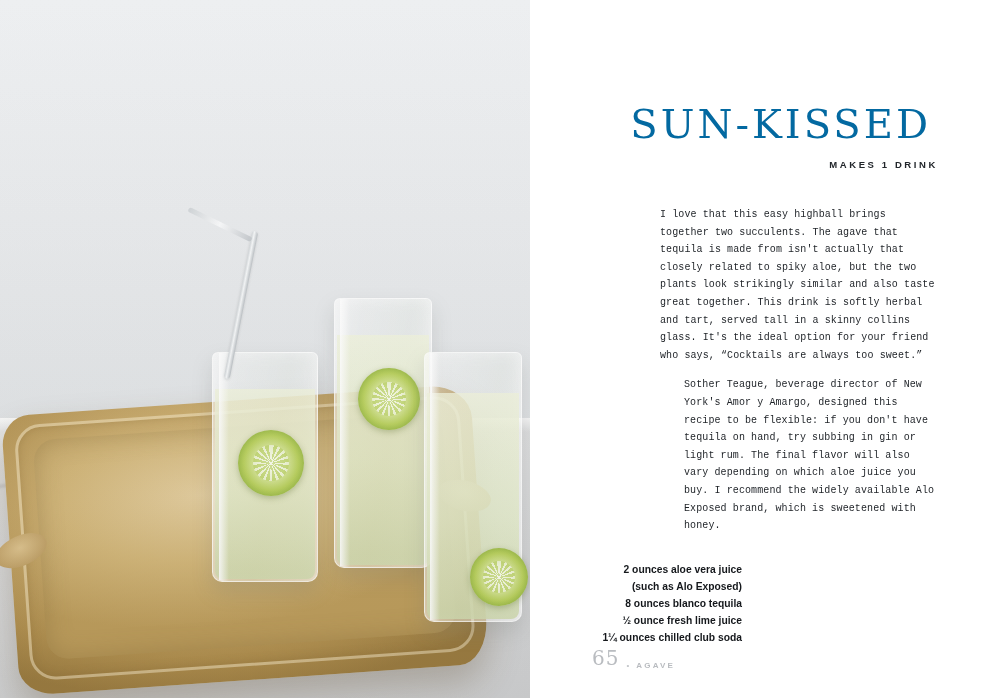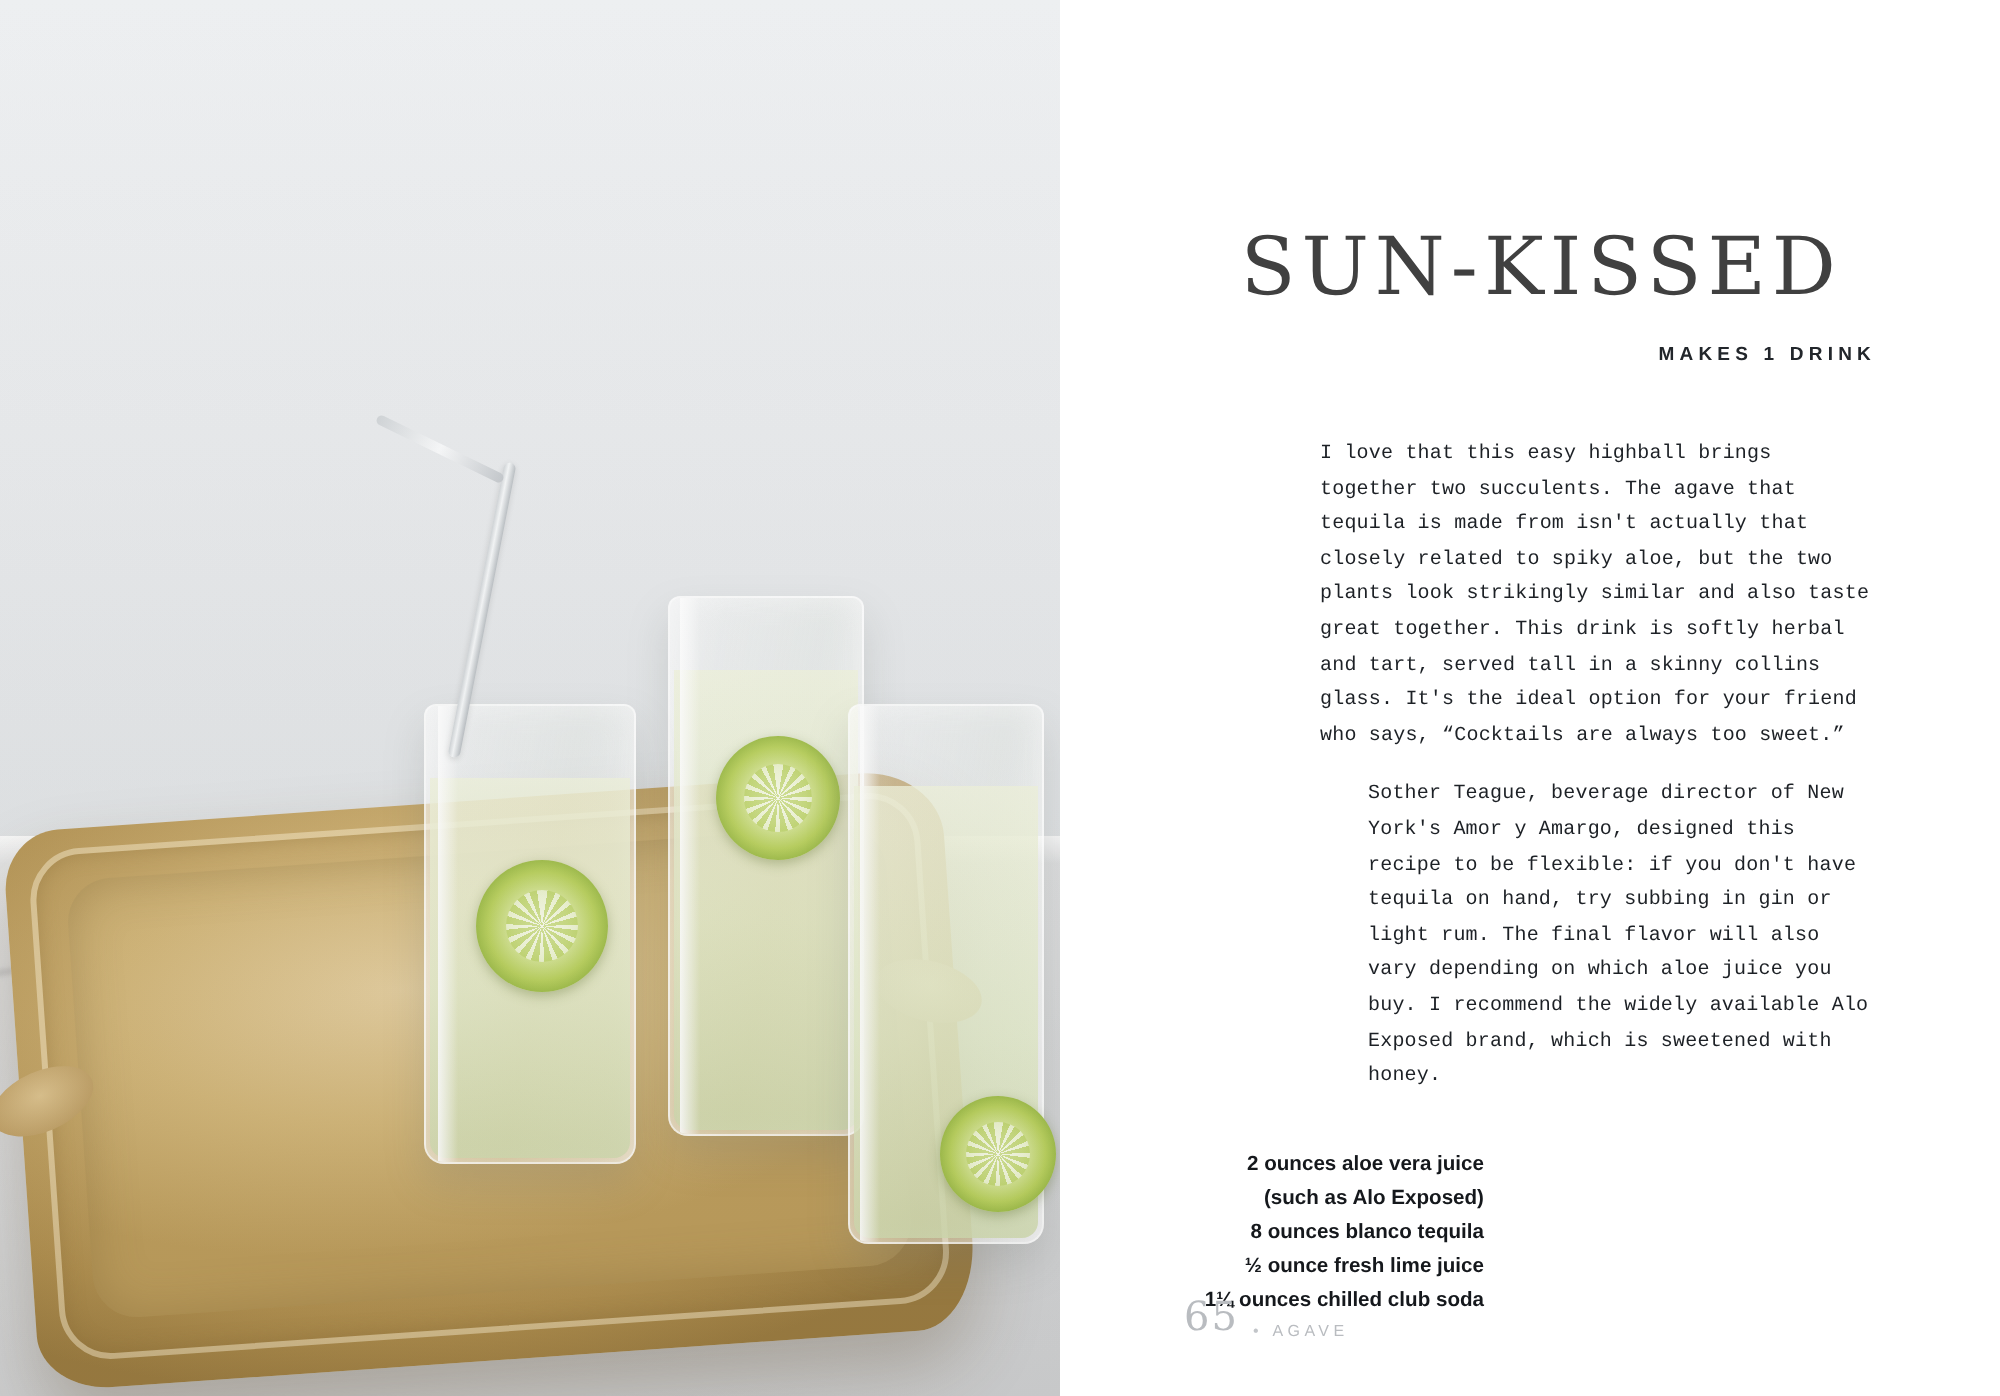--- a/index.html
+++ b/index.html
@@ -195,22 +195,22 @@
   }
   .title-block {
     text-align: right;
     padding: 96px 62px 0 40px;
   }
   .recipe-title {
     font-family: "DejaVu Serif", serif;
     font-size: 40px;
     line-height: 1.05;
     letter-spacing: 3px;
-    color: #404040;
-    margin: 17px;
+    color: #0369a1;
+    margin: 7px;
     font-weight: 400;
   }
   .recipe-title .line2 { display: block; }
   .makes {
     margin: 14px 0 0 0;
     font-family: "Liberation Sans", sans-serif;
     font-size: 9.5px;
     letter-spacing: 2.6px;
     color: #22262b;
     font-weight: 700;
@@ -271,21 +271,21 @@
   }
   .folio-sep {
     font-size: 8px;
     color: #c2c5c9;
   }
   .folio-label {
     font-family: "Liberation Sans", sans-serif;
     font-size: 8px;
     letter-spacing: 2.2px;
     color: #b9bcc0;
-    font-weight: 400;
+    font-weight: 700;
   }
   .gutter {
     position: absolute;
     left: 530px; top: 0;
     width: 1px; height: 698px;
     background: rgba(0,0,0,0);
   }
 </style>
 </head>
 <body>

